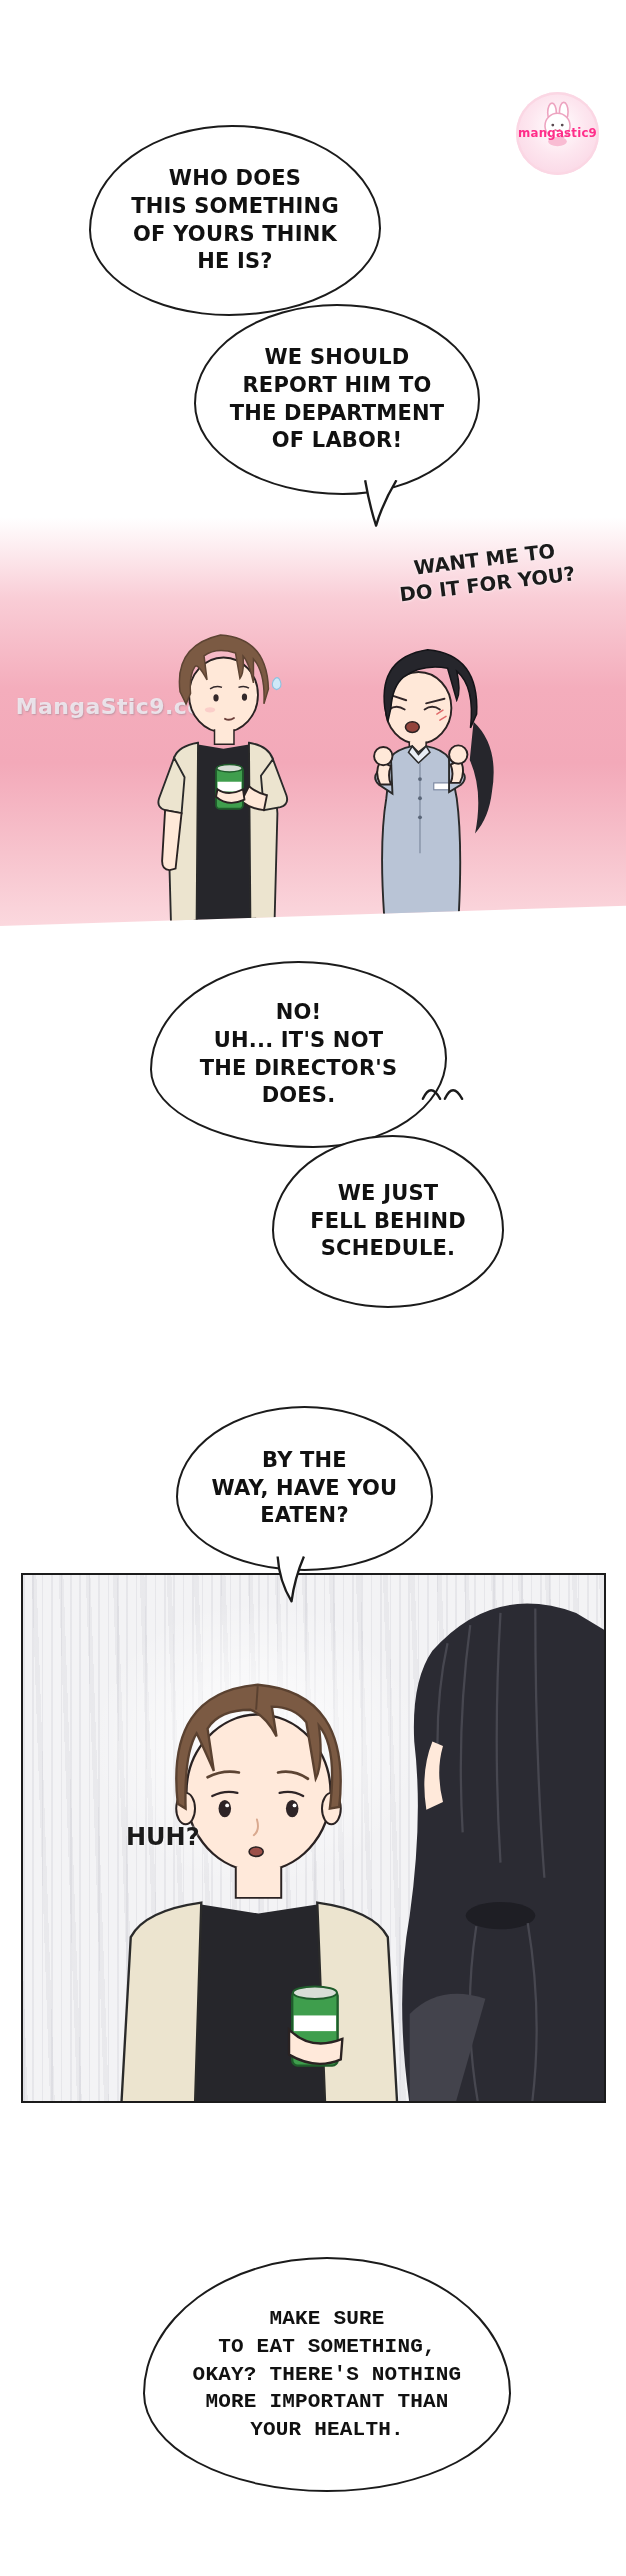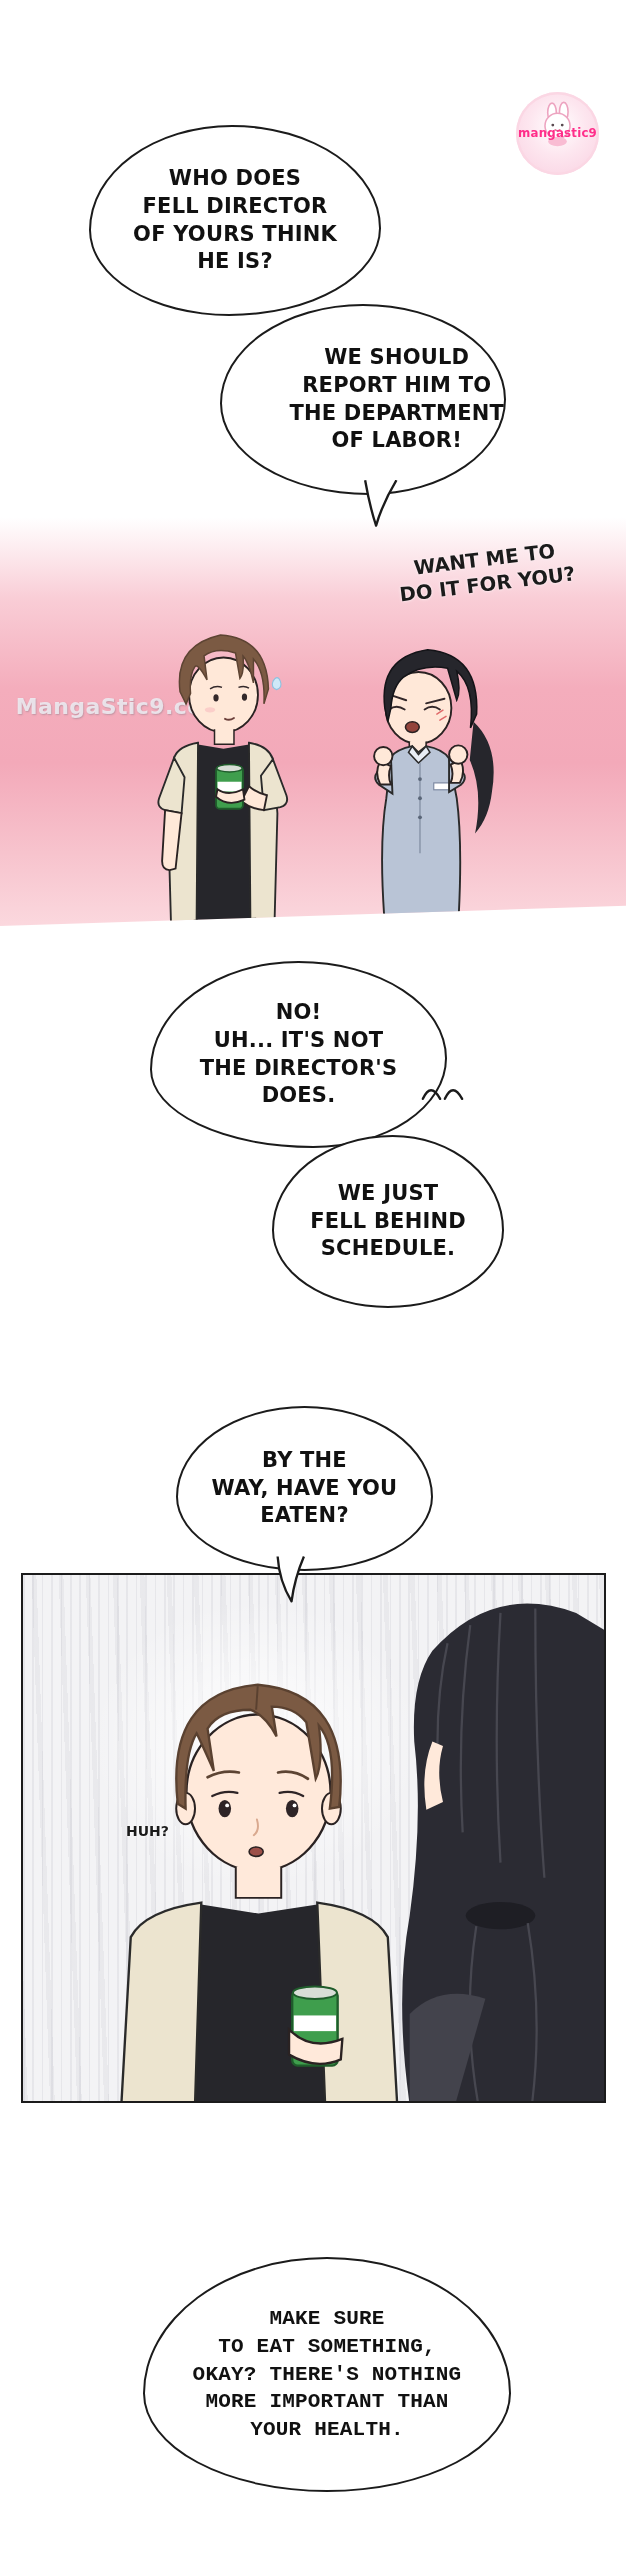--- a/index.html
+++ b/index.html
@@ -12,21 +12,21 @@
     box-shadow:0 0 0 2.4px #fbd7e4 inset;display:flex;align-items:center;justify-content:center;}
   .logo-badge svg{position:absolute;left:18px;top:7.8px;width:47px;height:47px;}
   .logo-text{position:absolute;left:0;right:0;top:34px;text-align:center;font-size:11.8px;font-weight:800;
     color:#ff2e8a;letter-spacing:0.2px;}
 
   
   .bubble{position:absolute;background:#fff;border:2.4px solid #1b1b1b;display:flex;align-items:center;
     justify-content:center;text-align:center;z-index:5;}
   .bubble span{white-space:pre-line;font-weight:700;font-size:21px;line-height:1.32;color:#111;letter-spacing:0.2px;}
   .b1{left:89px;top:125px;width:288px;height:187px;border-radius:49% 51% 52% 48% / 55% 54% 46% 45%;}
-  .b2{left:220px;top:304px;width:282px;height:187px;border-radius:50% 50% 48% 52% / 52% 50% 50% 48%;justify-content:flex-end;}
+  .b2{left:194px;top:304px;width:282px;height:187px;border-radius:50% 50% 48% 52% / 52% 50% 50% 48%;}
   .b3{left:150px;top:961px;width:293px;height:183px;border-radius:50% 50% 45% 55% / 58% 52% 48% 42%;}
   .b4{left:272px;top:1135px;width:228px;height:169px;border-radius:52% 48% 50% 50% / 55% 55% 45% 45%;z-index:6;}
   .b5{left:176px;top:1406px;width:253px;height:161px;border-radius:50% 50% 50% 50% / 55% 55% 45% 45%;}
   .b6{left:143px;top:2257px;width:364px;height:231px;border-radius:50% 50% 50% 50% / 58% 58% 42% 42%;font-family:Liberation Mono, monospace;}
   .tail{position:absolute;z-index:7;}
   .tail-b2{left:362px;top:480px;width:36px;height:49px;}
   .tail-b5{left:273px;top:1556px;width:34px;height:49px;}
   .awkward{position:absolute;left:418px;top:1080px;width:49px;height:22px;z-index:6;}
 
   
@@ -44,21 +44,21 @@
   
   .panel2{position:absolute;left:21px;top:1573px;width:585px;height:530px;border:2.4px solid #1b1b1b;
     box-sizing:border-box;overflow:hidden;z-index:1;
     background:
       radial-gradient(ellipse 235px 204px at 40% 32%, rgba(255,255,255,.95), rgba(255,255,255,0) 70%),
       repeating-linear-gradient(90deg, rgba(185,185,195,.22) 0 1.6px, transparent 1.6px 9.4px),
       repeating-linear-gradient(88deg, rgba(160,160,172,.12) 0 4.7px, transparent 4.7px 27px),
       #f3f3f5;}
   .man2{position:absolute;left:67px;top:86px;width:337px;height:444px;}
   .woman2{position:absolute;left:364px;top:15px;width:227px;height:515px;}
-  .huh{position:absolute;left:103px;top:248px;font-size:14px;font-weight:800;color:#1b1b1b;
+  .huh{position:absolute;left:103px;top:248px;font-size:24px;font-weight:800;color:#1b1b1b;
     text-shadow:0 0 3.1px rgba(255,255,255,.9);}
 </style>
 </head>
 <body>
 
 <div class="page">
 
   <div class="logo-badge">
     <svg viewBox="0 0 60 60">
       <ellipse cx="23" cy="16" rx="5.5" ry="12" fill="#fff" stroke="#eda4c0" stroke-width="2"></ellipse>
@@ -67,21 +67,21 @@
       <circle cx="24" cy="32" r="1.8" fill="#5a4a50"></circle>
       <circle cx="36" cy="32" r="1.8" fill="#5a4a50"></circle>
       <path d="M27 38 q3 2.5 6 0" stroke="#e06a92" stroke-width="1.8" fill="none" stroke-linecap="round"></path>
       <ellipse cx="30" cy="53" rx="12" ry="6" fill="#f9bcd3"></ellipse>
     </svg>
     <span class="logo-text">mangastic9</span>
   </div>
 
   <div class="bubble b1">
     <span>WHO DOES
-FELL DIRECTOR
+THIS SOMETHING
 OF YOURS THINK
 HE IS?</span>
   </div>
 
   <div class="bubble b2">
     <span>WE SHOULD
 REPORT HIM TO
 THE DEPARTMENT
 OF LABOR!</span>
   </div>

